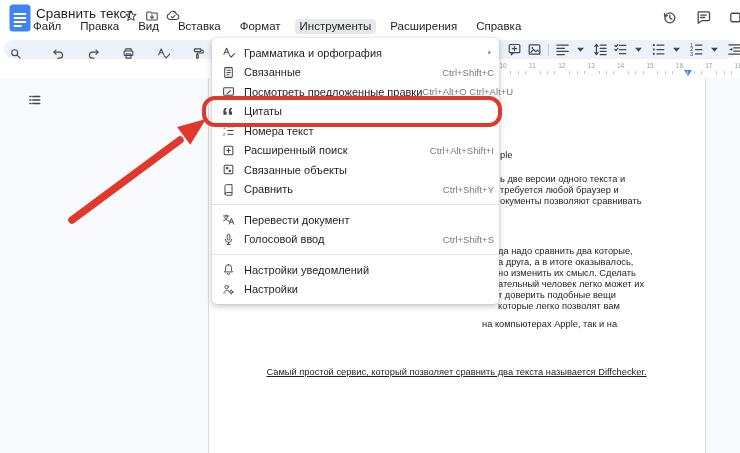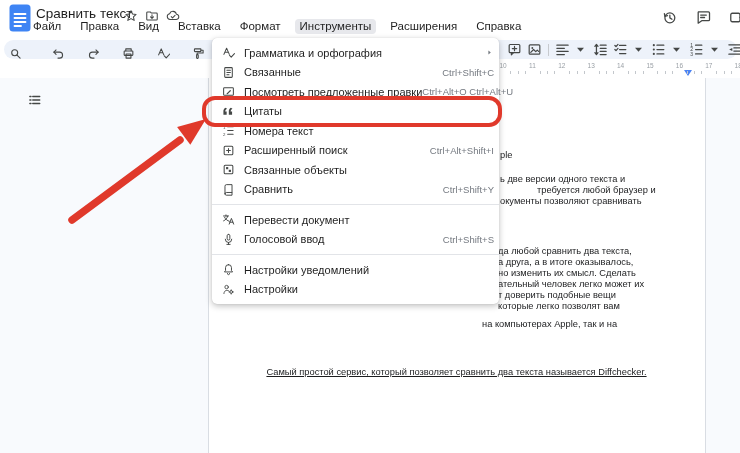--- a/index.html
+++ b/index.html
@@ -294,23 +294,23 @@
   <div id="canvas" class="abs"></div>
   <div id="page" class="abs"></div>
   <span id="outline-icon" class="abs i">
       <svg viewBox="0 0 24 24" fill="none" stroke="#444746" stroke-width="2.4" stroke-linecap="round" stroke-linejoin="round">
         <path d="M4 6h2M9 6h12M4 12h2M9 12h12M4 18h2M9 18h12"></path>
       </svg>
     </span>
   <div id="doc-frags">
       <div class="frag" style="left: 500px; top: 150px;">ple</div>
       <div class="frag" style="left: 500px; top: 174px;">ь две версии одного текста и</div>
-      <div class="frag" style="left: 500px; top: 185px; padding-left: 37px;">требуется любой браузер и</div>
+      <div class="frag" style="left: 500px; top: 185px;">требуется любой браузер и</div>
       <div class="frag" style="left: 500px; top: 196px;">окументы позволяют сравнивать</div>
-      <div class="frag" style="left: 498px; top: 246px;">да любой сравнить два текста,</div>
+      <div class="frag" style="left: 498px; top: 246px;">да надо сравнить два которые,</div>
       <div class="frag" style="left: 498px; top: 257px;">а друга, а в итоге оказывалось,</div>
       <div class="frag" style="left: 498px; top: 268px;">но изменить их смысл. Сделать</div>
       <div class="frag" style="left: 498px; top: 279px;">ательный человек легко может их</div>
       <div class="frag" style="left: 498px; top: 290px;">т доверить подобные вещи</div>
       <div class="frag" style="left: 498px; top: 301px;">которые легко позволят вам</div>
       <div class="frag" style="left: 482px; top: 319px;">на компьютерах Apple, так и на</div>
     </div>
   <div id="bottom-line" class="abs">Самый простой сервис, который позволяет сравнить два текста называется Diffchecker.</div>
 
   <div id="tools-menu" class="abs">

